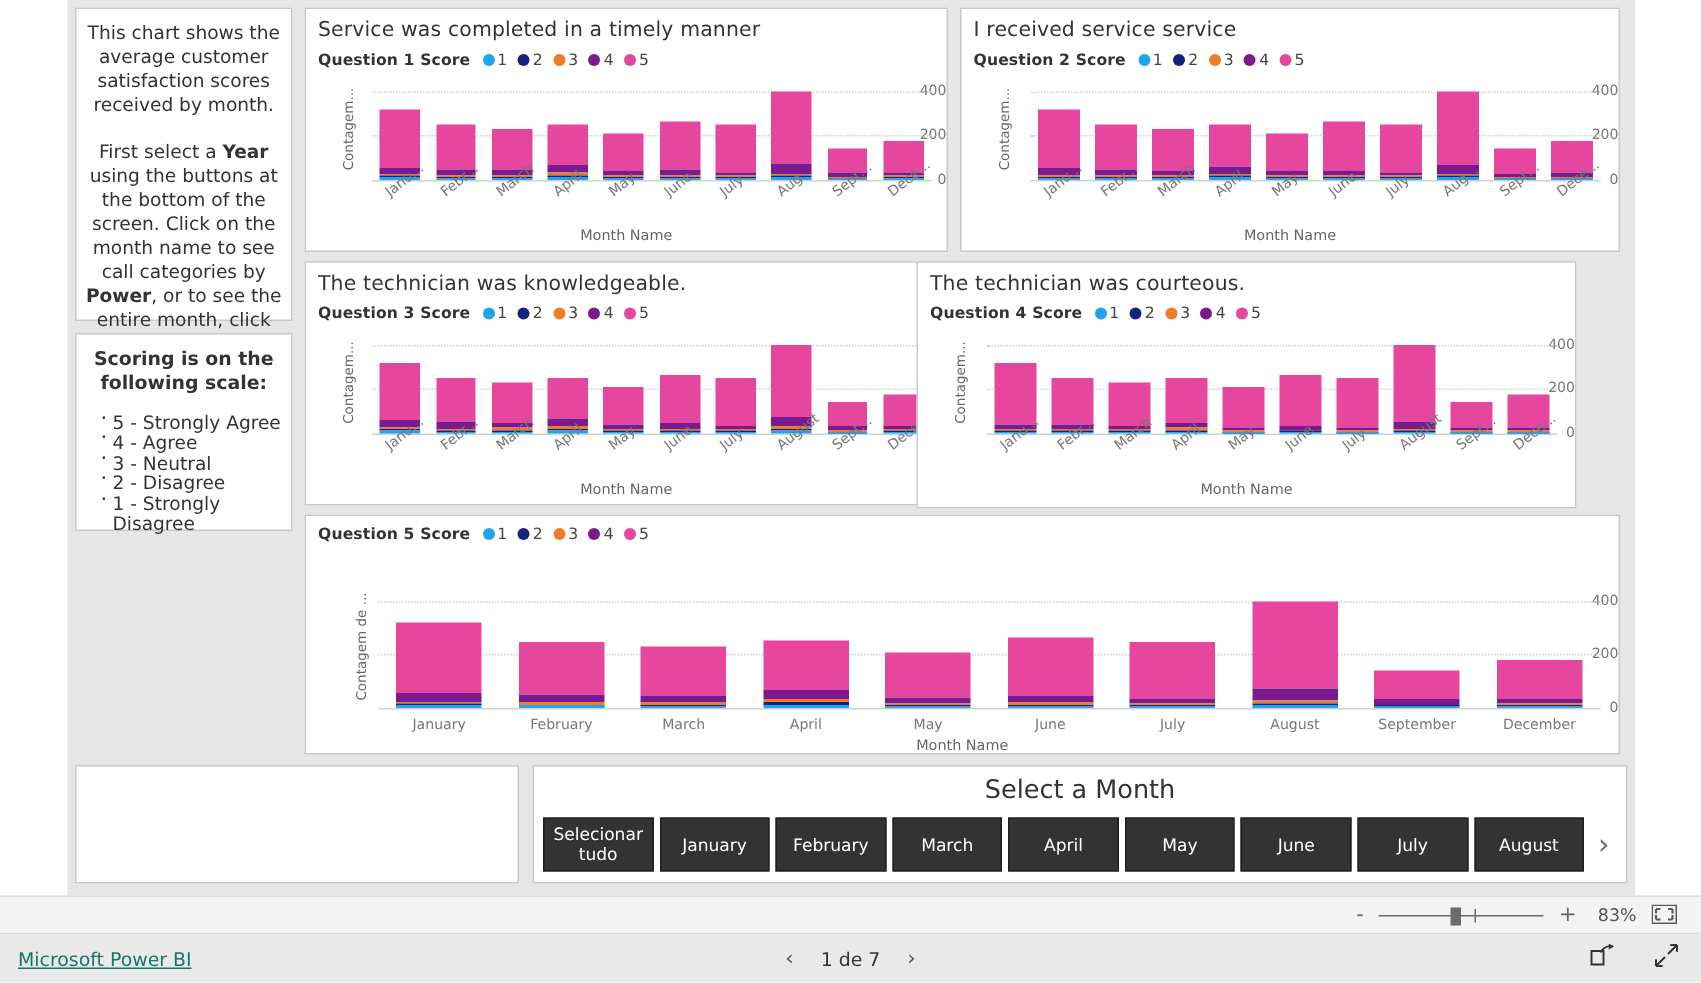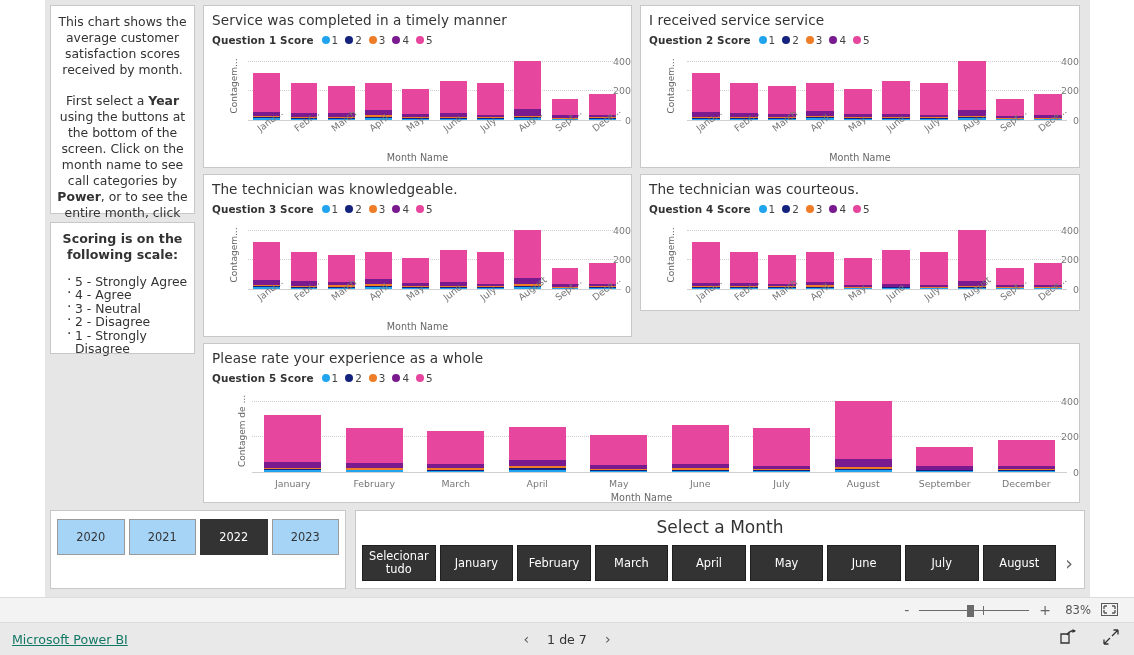--- a/index.html
+++ b/index.html
@@ -535,21 +535,21 @@
           <div class="xtick rot" style="left: 162.55px; top: 73px;">April</div>
           <div class="xtick rot" style="left: 199.85px; top: 73px;">May</div>
           <div class="xtick rot" style="left: 237.15px; top: 73px;">June</div>
           <div class="xtick rot" style="left: 274.45px; top: 73px;">July</div>
           <div class="xtick rot" style="left: 311.75px; top: 73px;">August</div>
           <div class="xtick rot" style="left: 349.05px; top: 73px;">Sept...</div>
           <div class="xtick rot" style="left: 386.35px; top: 73px;">Dece...</div>
           <div class="xlabel" style="left: 0px; top: 100px;">Month Name</div>
         </div>
       </div>
-    <div class="panel chart-card" id="chart-q4" style="left:595px; top:174px; width:440px; height:137px;">
+    <div class="panel chart-card" id="chart-q4" style="left:566px; top:174px; width:440px; height:165px;">
         <div class="chart-title">The technician was courteous.</div>
         <div class="legend">
           <span class="legend-title">Question 4 Score</span>
           <span class="legend-item">
             <span class="legend-dot" style="background: rgb(33, 164, 240);"></span>
             <span class="legend-lbl">1</span>
           </span>
           <span class="legend-item">
             <span class="legend-dot" style="background: rgb(20, 35, 126);"></span>
             <span class="legend-lbl">2</span>
@@ -674,21 +674,20 @@
           <div class="xtick rot" style="left: 205px; top: 73px;">May</div>
           <div class="xtick rot" style="left: 243px; top: 73px;">June</div>
           <div class="xtick rot" style="left: 281px; top: 73px;">July</div>
           <div class="xtick rot" style="left: 319px; top: 73px;">August</div>
           <div class="xtick rot" style="left: 357px; top: 73px;">Sept...</div>
           <div class="xtick rot" style="left: 395px; top: 73px;">Dece...</div>
           <div class="xlabel" style="left: 0px; top: 100px;">Month Name</div>
         </div>
       </div>
     <div class="panel chart-card" id="chart-q5" style="left:158px; top:343px; width:877px; height:160px;">
-        <div class="chart-title">Please rate your experience as a whole</div>
         <div class="legend">
           <span class="legend-title">Question 5 Score</span>
           <span class="legend-item">
             <span class="legend-dot" style="background: rgb(33, 164, 240);"></span>
             <span class="legend-lbl">1</span>
           </span>
           <span class="legend-item">
             <span class="legend-dot" style="background: rgb(20, 35, 126);"></span>
             <span class="legend-lbl">2</span>
           </span>
@@ -813,26 +812,20 @@
           <div class="xtick" style="left: 466.25px; top: 88px; width: 60px; text-align: center;">June</div>
           <div class="xtick" style="left: 547.75px; top: 88px; width: 60px; text-align: center;">July</div>
           <div class="xtick" style="left: 629.25px; top: 88px; width: 60px; text-align: center;">August</div>
           <div class="xtick" style="left: 710.75px; top: 88px; width: 60px; text-align: center;">September</div>
           <div class="xtick" style="left: 792.25px; top: 88px; width: 60px; text-align: center;">December</div>
           <div class="xlabel" style="left: 0px; top: 102px;">Month Name</div>
         </div>
       </div>
 
     <div class="panel" style="left:5px; top:510px; width:296px; height:79px;">
-      <div class="slicer-row" id="year-chips">
-          <div class="chip">2020</div>
-          <div class="chip">2021</div>
-          <div class="chip sel">2022</div>
-          <div class="chip">2023</div>
-        </div>
     </div>
 
     <div class="panel" style="left:310px; top:510px; width:730px; height:79px;">
       <div class="slicer-title">Select a Month</div>
       <div class="slicer-row" id="month-chips">
           <div class="chip dark">Selecionar tudo</div>
           <div class="chip dark">January</div>
           <div class="chip dark">February</div>
           <div class="chip dark">March</div>
           <div class="chip dark">April</div>

